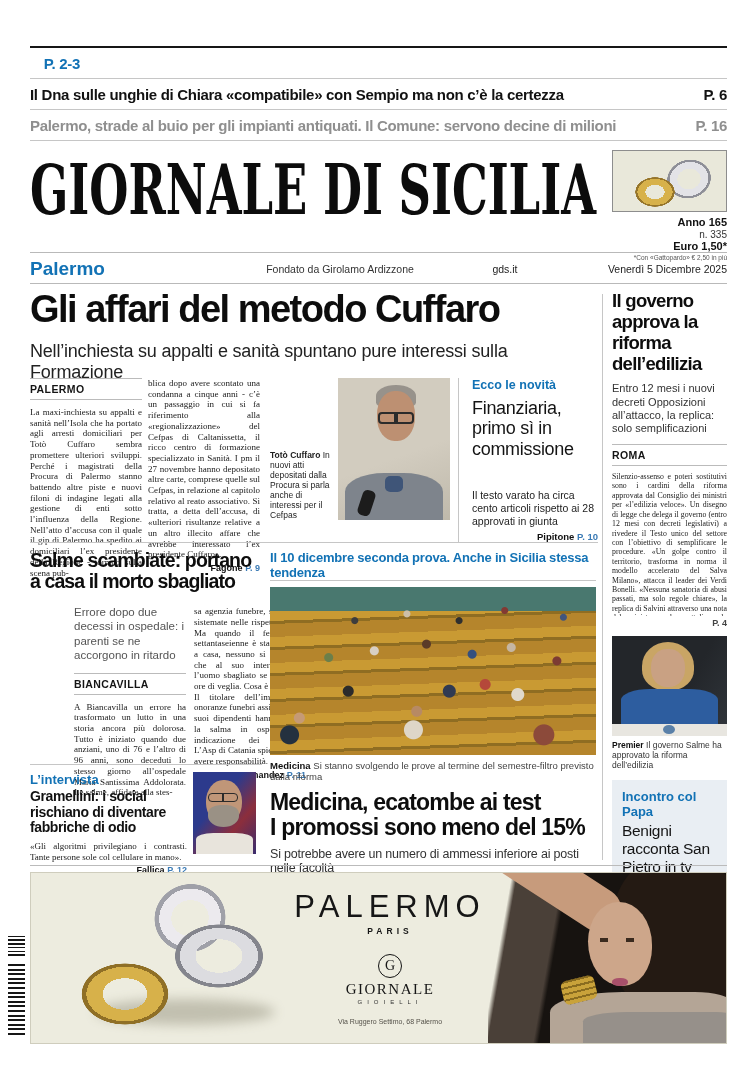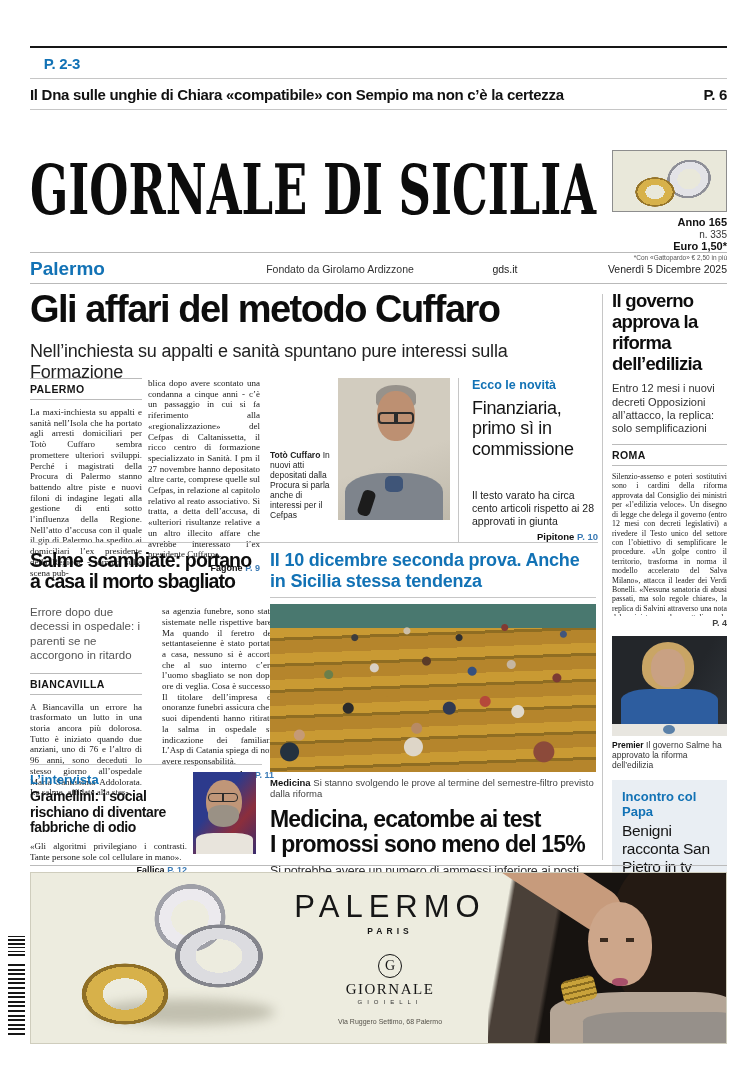--- a/index.html
+++ b/index.html
@@ -85,21 +85,21 @@
   .fbox{position:absolute;left:428px;top:0;width:140px;height:164px;border-left:1px solid var(--hair);
         padding-left:13px;display:flex;flex-direction:column;}
   .fbox .bk{font-size:12.5px;font-weight:bold;color:var(--accent);}
   .fbox h3{margin-top:6px;font-size:18px;line-height:1.13;font-weight:normal;letter-spacing:-0.3px;color:#141414;}
   .fbox .ft{margin-top:auto;font-size:10.5px;line-height:1.25;color:#222;}
   .fbox .byline{font-size:9.5px;}
 
   
   .salme{position:absolute;left:30px;top:550px;width:232px;}
   .salme h2{font-size:19.5px;line-height:1.08;font-weight:bold;letter-spacing:-0.9px;color:#0d0d0d;}
-  .salme-grid{margin-top:13px;display:grid;grid-template-columns:112px 112px;column-gap:20px;}
+  .salme-grid{margin-top:13px;display:grid;grid-template-columns:112px 112px;column-gap:8px;margin-left:44px;}
   .salme-sub{font-size:11.5px;line-height:1.25;color:#555;}
   .salme .kicker{margin-top:10px;}
   .salme .bodytxt{margin-top:7px;}
   .salme-c2 .bodytxt{margin-top:1px;}
 
   
   .intv-rule{position:absolute;left:30px;top:764px;width:232px;height:1px;background:var(--hair);}
   .intervista{position:absolute;left:30px;top:772px;width:232px;display:flex;}
   .intv-left{width:163px;padding-right:6px;}
   .intv-k{font-size:13px;font-weight:bold;color:var(--accent);}
@@ -108,22 +108,22 @@
   .intv-photo{width:63px;height:82px;position:relative;overflow:hidden;}
   .ph-gram{background:linear-gradient(130deg,#2c3a8c 0 38%,#8c2e3c 68%,#3a2c6e 100%);}
   .gr-face{position:absolute;left:20%;top:10%;width:36px;height:44px;background:#c09678;border-radius:48%;}
   .gr-beard{position:absolute;left:24%;top:40%;width:31px;height:22px;background:#9a9185;border-radius:40% 40% 50% 50%;}
   .gr-glasses{position:absolute;left:24%;top:26%;width:30px;height:9px;border:1.5px solid #2b2b2b;border-radius:4px;
       background:linear-gradient(90deg,transparent 0 45%,#2b2b2b 45% 55%,transparent 55%);}
   .gr-shirt{position:absolute;left:4%;bottom:0;width:92%;height:26%;background:#e8e4dc;border-radius:30% 30% 0 0;}
 
   
   .medicina{position:absolute;left:270px;top:550px;width:326px;}
-  .med-k{font-size:18px;font-weight:bold;color:var(--accent);letter-spacing:-0.2px;
-         padding-bottom:5px;border-bottom:1px solid var(--hair);}
+  .med-k{font-size:13px;font-weight:bold;color:var(--accent);letter-spacing:-0.2px;
+         border-bottom:1px solid var(--hair);}
   .med-photo{position:relative;margin-top:6px;width:326px;height:168px;overflow:hidden;}
   .ph-aula{background:linear-gradient(#49786f 0 24px,#c8962f 24px);}
   .aula-desks{position:absolute;left:0;right:0;top:24px;bottom:0;
       background:repeating-linear-gradient(178deg,#c99a33 0 10px,#8f6d22 10px 13px,#b5852c 13px 26px);}
   .aula-people{position:absolute;inset:0;background-image:
       radial-gradient(circle at 6% 88%,#24313f 0 9px,transparent 10px),
       radial-gradient(circle at 9% 78%,#c59a76 0 5px,transparent 6px),
       radial-gradient(circle at 44% 85%,#ded6c8 0 9px,transparent 10px),
       radial-gradient(circle at 45% 74%,#b78a64 0 5px,transparent 6px),
       radial-gradient(circle at 84% 88%,#8c4a3a 0 10px,transparent 11px),
@@ -218,20 +218,24 @@
 <div class="page">
 
   <div class="topstrips">
     <div class="strip s-blue">
       <span class="p">P. 2-3</span>
     </div>
     <div class="strip s-black">
       <span class="t">Il Dna sulle unghie di Chiara «compatibile» con Sempio ma non c’è la certezza</span>
       <span class="p">P. 6</span>
     </div>
+    <div class="strip s-gray">
+      <span class="t">Palermo, strade al buio per gli impianti antiquati. Il Comune: servono decine di milioni</span>
+      <span class="p">P. 16</span>
+    </div>
   </div>
 
   <div class="masthead">
     <svg class="mast-title-svg" width="572" height="78">
       <text x="0" y="64" textLength="566" lengthAdjust="spacingAndGlyphs" font-family="DejaVu Serif, serif" font-weight="bold" font-size="70" fill="#0c0c0c">GIORNALE DI SICILIA</text>
     </svg>
     <div class="mast-thumb">
       <div class="ring tr-silver"></div>
       <div class="ring tr-gold"></div>
     </div>

